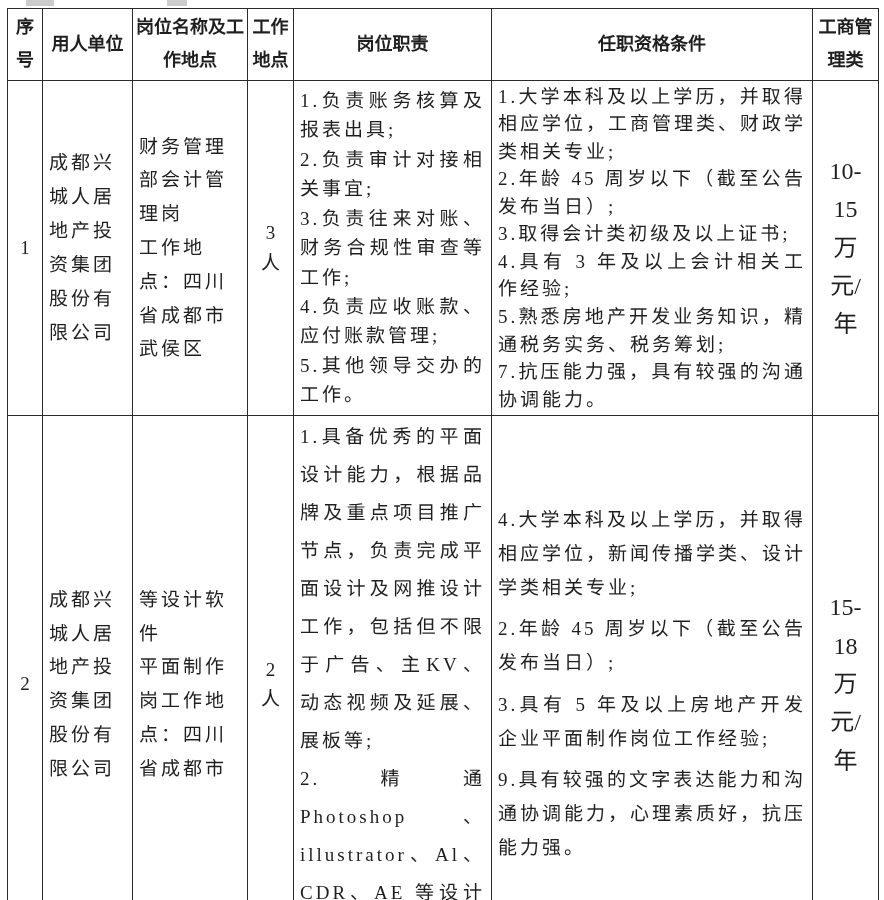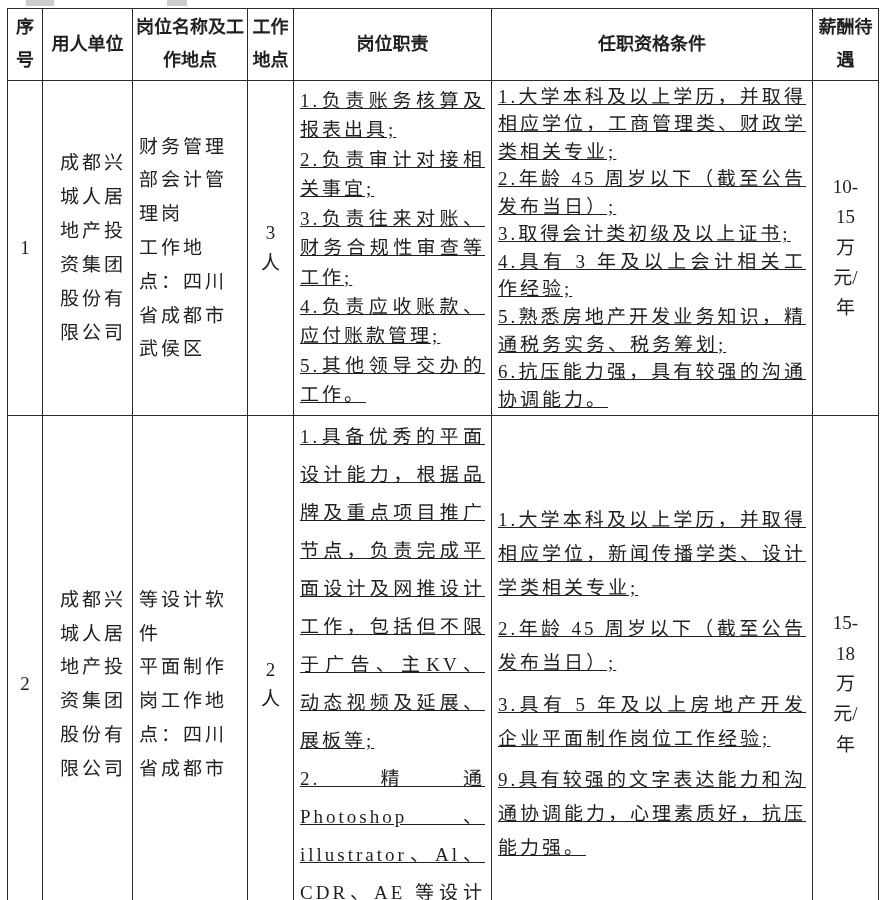--- a/index.html
+++ b/index.html
@@ -23,42 +23,41 @@
   }
   th{
     font-size:18px;font-weight:bold;text-align:center;
     line-height:1.85;padding:2px 2px;
   }
   thead tr{height:59px;margin-top:15px;}
   tr.r1{height:335px;}
   tr.r2{height:474px;}
   td.c-no{width:35px;text-align:center;font-size:19px;padding:2px 3px;}
   td.c-emp{
-    text-align:right;font-size:19px;letter-spacing:3px;
+    text-align:left;font-size:19px;letter-spacing:3px;
     line-height:1.78;padding:2px 6px;
   }
   td.c-pos{
     text-align:left;font-size:19px;letter-spacing:3px;
     line-height:1.78;padding:2px 6px;
   }
   td.c-pos div{margin:0;}
   td.c-cnt{text-align:center;font-size:19px;line-height:1.55;padding:2px 3px;}
   td.c-duty,td.c-qual{
     font-size:19px;letter-spacing:3px;padding:2px 6px;
     text-align:justify;
-    text-decoration:underline;
   }
   td.c-duty p,td.c-qual p{margin:0;}
   tr.r1 td.c-duty{line-height:1.55;}
   tr.r1 td.c-qual{line-height:1.45;margin-top:8px;}
   tr.r2 td.c-duty{line-height:2.0;}
   tr.r2 td.c-qual{line-height:1.8;}
   tr.r2 td.c-qual p{margin:7px 0;}
   td.c-sal{
-    text-align:center;font-size:19px;line-height:1.6;
+    text-align:center;font-size:24px;line-height:1.6;
     padding:2px 16px;word-break:break-all;
   }
 </style>
 </head>
 <body>
 
 <div class="artifact" id="a1"></div>
 <div class="artifact" id="a2"></div>
 
 <table>
@@ -72,21 +71,21 @@
     <col style="width:66px">
   </colgroup>
   <thead>
     <tr>
       <th>序号</th>
       <th>用人单位</th>
       <th>岗位名称及工作地点</th>
       <th>工作地点</th>
       <th>岗位职责</th>
       <th>任职资格条件</th>
-      <th>薪酬待遇</th>
+      <th>工商管理类</th>
     </tr>
   </thead>
   <tbody>
     <tr class="r1">
       <td class="c-no">1</td>
       <td class="c-emp">成都兴城人居地产投资集团股份有限公司</td>
       <td class="c-pos">
         <div>财务管理部会计管理岗</div>
         <div>工作地点：四川省成都市武侯区</div>
       </td>
@@ -100,41 +99,41 @@
         <p>3.负责往来对账、财务合规性审查等工作;</p>
         <p>4.负责应收账款、应付账款管理;</p>
         <p>5.其他领导交办的工作。</p>
       </td>
       <td class="c-qual">
         <p>1.大学本科及以上学历，并取得相应学位，工商管理类、财政学类相关专业;</p>
         <p>2.年龄 45 周岁以下（截至公告发布当日）;</p>
         <p>3.取得会计类初级及以上证书;</p>
         <p>4.具有 3 年及以上会计相关工作经验;</p>
         <p>5.熟悉房地产开发业务知识，精通税务实务、税务筹划;</p>
-        <p>6.抗压能力强，具有较强的沟通协调能力。</p>
+        <p>7.抗压能力强，具有较强的沟通协调能力。</p>
       </td>
       <td class="c-sal">10-15 万元/年</td>
     </tr>
     <tr class="r2">
       <td class="c-no">2</td>
       <td class="c-emp">成都兴城人居地产投资集团股份有限公司</td>
       <td class="c-pos">
         <div>等设计软件</div>
         <div>平面制作岗工作地点：四川省成都市</div>
       </td>
       <td class="c-cnt">
         <div>2</div>
         <div>人</div>
       </td>
       <td class="c-duty">
         <p>1.具备优秀的平面设计能力，根据品牌及重点项目推广节点，负责完成平面设计及网推设计工作，包括但不限于广告、主KV、动态视频及延展、展板等;</p>
         <p>2.精通 Photoshop、illustrator、Al、CDR、AE 等设计软件。</p>
       </td>
       <td class="c-qual">
-        <p>1.大学本科及以上学历，并取得相应学位，新闻传播学类、设计学类相关专业;</p>
+        <p>4.大学本科及以上学历，并取得相应学位，新闻传播学类、设计学类相关专业;</p>
         <p>2.年龄 45 周岁以下（截至公告发布当日）;</p>
         <p>3.具有 5 年及以上房地产开发企业平面制作岗位工作经验;</p>
         <p>9.具有较强的文字表达能力和沟通协调能力，心理素质好，抗压能力强。</p>
       </td>
       <td class="c-sal">15-18 万元/年</td>
     </tr>
   </tbody>
 </table>
 
 </body></html>

